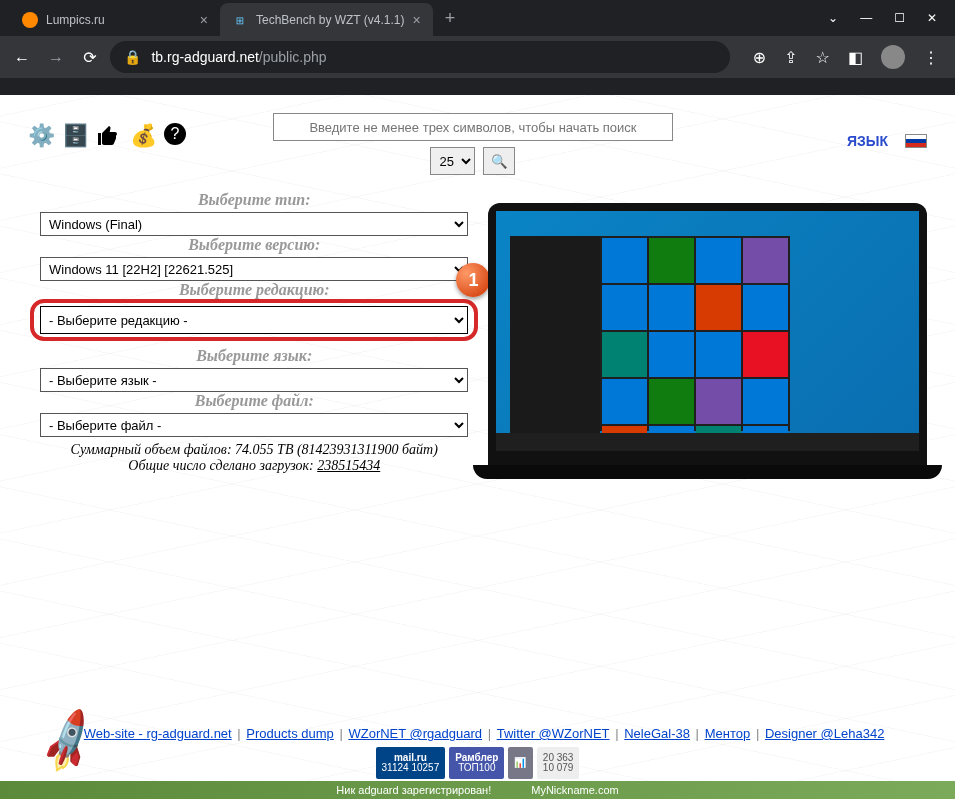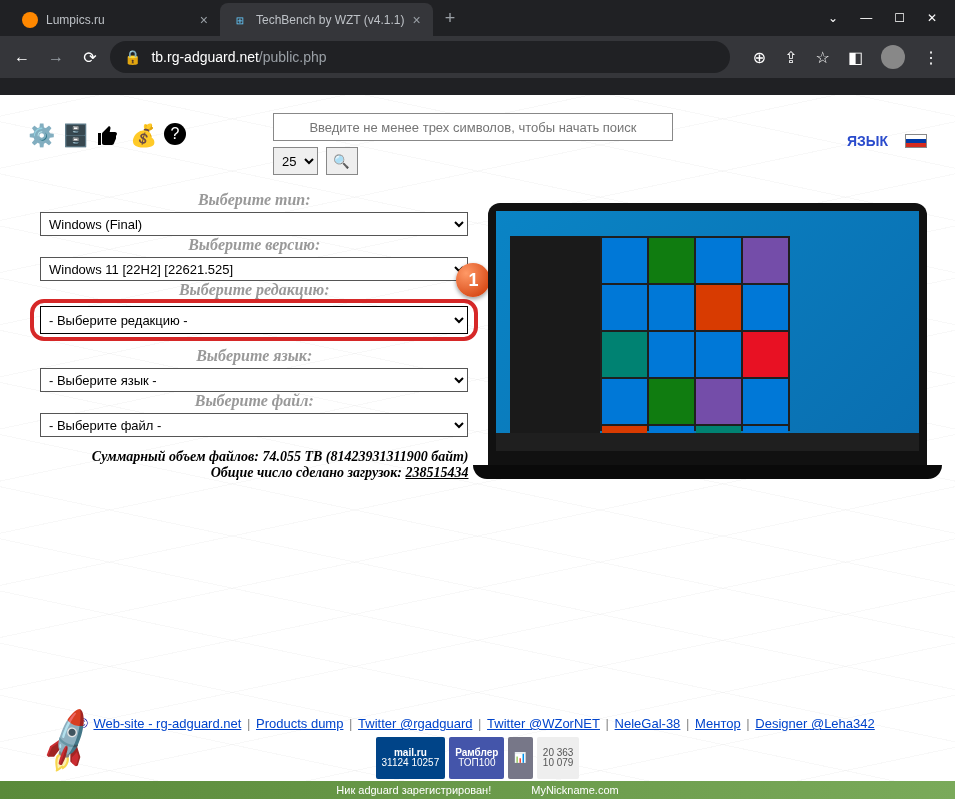--- a/index.html
+++ b/index.html
@@ -30,42 +30,42 @@
   repeating-linear-gradient(12deg, transparent 0 50px, rgba(0,0,0,0.05) 50px 51px),
   repeating-linear-gradient(-12deg, transparent 0 50px, rgba(0,0,0,0.05) 50px 51px);
   opacity: 0.55; }
 
 .top-row { position: relative; display: flex; align-items: flex-start; padding: 0 28px; }
 .icon-row { display: flex; gap: 10px; margin-top: 10px; }
 .icon-row .ico { width: 24px; font-size: 22px; cursor: pointer; text-align: center; }
 .thumbs { display: flex; align-items: center; }
 .thumbs svg { width: 26px; height: 26px; }
 
-.search-block { margin: 0 auto; display: flex; flex-direction: column; gap: 6px; }
+.search-block { margin: 0 auto; display: flex; flex-direction: column; align-items: center; gap: 6px; }
 .search-input { width: 400px; height: 28px; border: 1px solid #888; text-align: center; font-size: 13px; color: #999; padding: 0 8px; background: #fff; }
 .search-controls { display: flex; gap: 8px; }
 .search-controls select { height: 28px; border: 1px solid #888; font-size: 13px; padding: 0 4px; }
 .search-controls button { width: 32px; height: 28px; border: 1px solid #888; background: #eee; cursor: pointer; }
 
 .lang-block { display: flex; align-items: center; gap: 17px; margin-left: auto; margin-top: 20px; }
 .lang-text { color: #2a4bcc; font-weight: bold; font-size: 14px; }
 .flag-ru { width: 22px; height: 14px; background: linear-gradient(to bottom, #fff 0 33%, #0039a6 33% 66%, #d52b1e 66% 100%); border: 1px solid #888; }
 
 .main-cols { position: relative; display: flex; padding: 16px 28px 0 40px; gap: 20px; }
 .form-col { width: 430px; }
 .field-group { margin-bottom: 0; position: relative; }
 .field-label { text-align: center; font-family: Georgia, serif; font-style: italic; font-size: 16px; color: #999; font-weight: bold; margin-bottom: 3px; }
 .field-select { width: 100%; height: 24px; border: 1px solid #555; font-size: 13px; padding: 0 4px; background: #fff; }
 
 .highlighted { border: 4px solid #d62828; border-radius: 14px; padding: 3px 6px; margin: -3px -10px 6px -10px; }
 .highlighted select { border: 1px solid #000; height: 28px; }
 
 .badge { position: absolute; right: -22px; top: -18px; width: 34px; height: 34px; border-radius: 50%; background: radial-gradient(circle at 30% 30%, #ff9966, #cc3300); color: #fff; font-weight: bold; display: flex; align-items: center; justify-content: center; font-size: 18px; box-shadow: 0 2px 4px rgba(0,0,0,0.4); }
 
-.stats { font-family: Georgia, serif; font-style: italic; font-size: 14px; text-align: right; margin-top: 12px; font-weight: bold; }
+.stats { font-family: Georgia, serif; font-style: italic; font-size: 14px; text-align: center; margin-top: 5px; font-weight: normal; }
 .stats a { color: #000; }
 
 .laptop { width: 440px; height: 270px; margin-top: 12px; background: #111; border-radius: 12px 12px 4px 4px; position: relative; padding: 8px; }
 .screen { width: 100%; height: 240px; background: linear-gradient(135deg, #0a84c5 0%, #0a6eb0 100%); position: relative; overflow: hidden; }
 .start-menu { position: absolute; left: 14px; bottom: 20px; width: 280px; height: 195px; background: #1f1f1f; display: grid; grid-template-columns: 90px 1fr; }
 .start-left { background: #1a1a1a; }
 .tiles { display: grid; grid-template-columns: repeat(4, 1fr); gap: 2px; padding: 2px; }
 .tile { background: #0078d7; }
 .tile.sm { aspect-ratio: 1; }
 .tile.green { background: #107c10; }
@@ -74,21 +74,21 @@
 .tile.teal { background: #008272; }
 .tile.red { background: #e81123; }
 .taskbar { position: absolute; bottom: 0; left: 0; right: 0; height: 18px; background: #1f1f1f; }
 .laptop-base { position: absolute; bottom: -6px; left: -15px; right: -15px; height: 14px; background: #0a0a0a; border-radius: 0 0 16px 16px; }
 
 .footer { position: absolute; bottom: 0; left: 0; right: 0; text-align: center; padding: 8px 0 0 0; font-size: 13px; }
 .footer-links { color: #009; margin-bottom: 6px; }
 .footer-links a { color: #0044cc; text-decoration: underline; margin: 0 2px; }
 .footer-links .sep { color: #888; }
 .badges-row { display: flex; justify-content: center; gap: 4px; margin-top: 4px; }
-.badge-img { height: 42px; padding: 2px 6px; font-size: 10px; color: #fff; display: flex; flex-direction: column; justify-content: center; border-radius: 2px; line-height: 1; }
+.badge-img { height: 32px; padding: 2px 6px; font-size: 10px; color: #fff; display: flex; flex-direction: column; justify-content: center; border-radius: 2px; line-height: 1; }
 .mailru { background: #004488; }
 .rambler { background: #4455aa; }
 .liveinternet { background: #778; }
 .liveinternet2 { background: #eee; color: #555; }
 .nickname-bar { background: linear-gradient(to right, #5a8a3a, #7aaa5a); height: 18px; font-size: 11px; color: #fff; display: flex; justify-content: center; align-items: center; gap: 40px; margin-top: 2px; }
 .rocket { position: absolute; left: 40px; bottom: 30px; font-size: 46px; transform: rotate(-25deg); }
 </style>
 </head>
 <body>
 
@@ -224,21 +224,21 @@
       <div class="laptop-base"></div>
     </div>
   </div>
 
   <div class="footer">
     <div class="rocket">🚀</div>
     <div class="footer-links">
       <span>©</span>
       <a href="#">Web-site - rg-adguard.net</a> <span class="sep">|</span>
       <a href="#">Products dump</a> <span class="sep">|</span>
-      <a href="#">Twitter @rgadguard</a> <span class="sep">|</span>
+      <a href="#">WZorNET @rgadguard</a> <span class="sep">|</span>
       <a href="#">Twitter @WZorNET</a> <span class="sep">|</span>
       <a href="#">NeleGal-38</a> <span class="sep">|</span>
       <a href="#">Ментор</a> <span class="sep">|</span>
       <a href="#">Designer @Leha342</a>
     </div>
     <div class="badges-row">
       <div class="badge-img mailru">
           <b>mail.ru</b>
           <span>31124  10257</span>
         </div>

